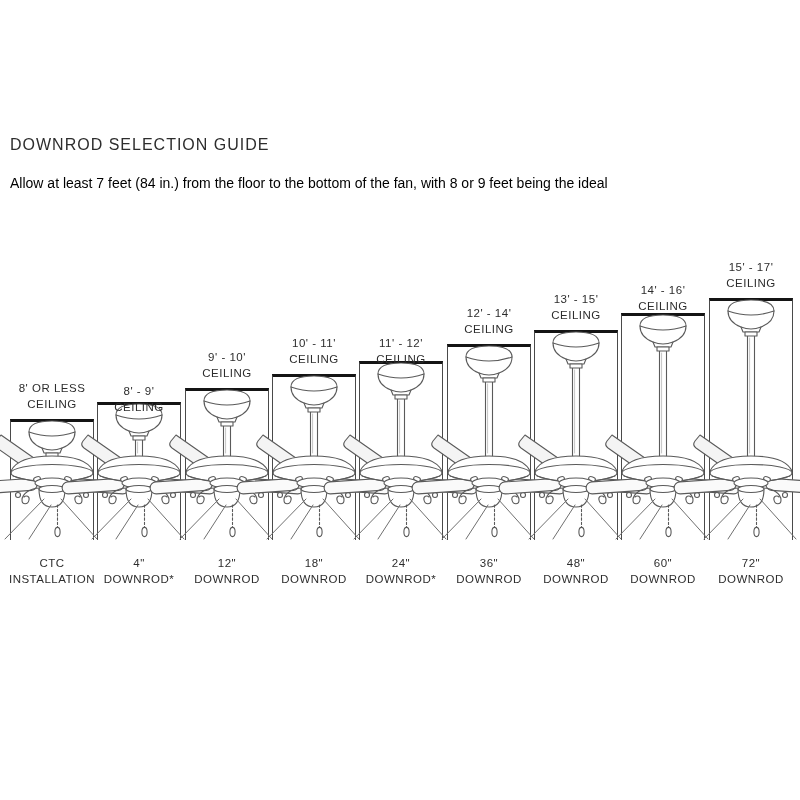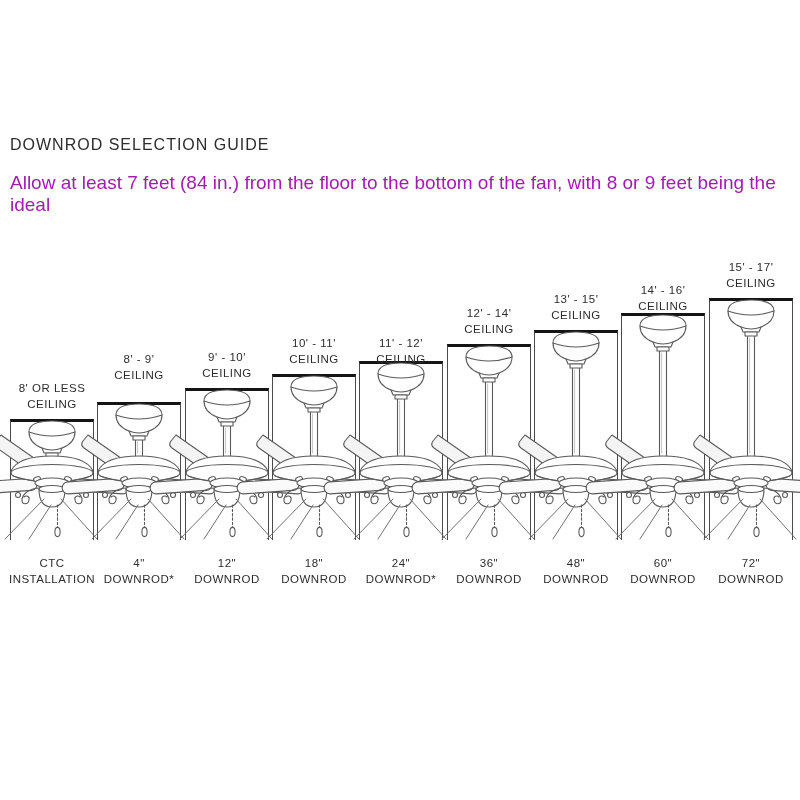--- a/index.html
+++ b/index.html
@@ -1,21 +1,21 @@
 <!DOCTYPE html>
 <html><head>
 <meta charset="utf-8">
 <style>
   html,body{margin:0;padding:0;background:#fff;}
   .stage{position:relative;width:800px;height:800px;background:#ffffff;overflow:hidden;
          font-family:"Liberation Sans", sans-serif;color:#2e2e2e;}
   .title{position:absolute;left:10px;top:136px;font-size:16px;letter-spacing:1px;
          font-weight:400;color:#2d2d2d;white-space:nowrap;}
-  .subtitle{position:absolute;left:10px;top:172px;font-size:19px;line-height:22px;
-            color:#a21caf;width:790px;}
+  .subtitle{position:absolute;left:10px;top:172px;font-size:14px;line-height:22px;
+            color:#000000;width:790px;}
   .diagram{position:absolute;left:0;top:0;width:800px;height:800px;}
   .clabel,.blabel{position:absolute;width:110px;text-align:center;font-size:11.5px;
             letter-spacing:.5px;line-height:15.5px;color:#2d2d2d;z-index:3;}
   .box{position:absolute;box-sizing:border-box;background:#fff;z-index:1;
        border-top:3px solid #141414;border-left:1.2px solid #4a4a4a;border-right:1.2px solid #4a4a4a;}
   svg.fan{position:absolute;overflow:visible;z-index:2;}
   .footnote{position:absolute;left:14px;top:632px;font-style:italic;font-size:12.5px;
             line-height:16px;color:#3a3a3a;}
 </style>
 </head>
@@ -49,21 +49,21 @@
         <circle cx="94" cy="76" r="2.5" fill="#ffffff" stroke="#5a5a5a" stroke-width="1.1" stroke-linecap="round" stroke-linejoin="round"></circle>
         <path d="M47,70 Q47,88 60,88 Q73,88 73,70" fill="#ffffff" stroke="#5a5a5a" stroke-width="1.1" stroke-linecap="round" stroke-linejoin="round"></path>
         <ellipse cx="60" cy="70" rx="13" ry="3.5" fill="#ffffff" stroke="#5a5a5a" stroke-width="1.1" stroke-linecap="round" stroke-linejoin="round"></ellipse>
         <line x1="65.5" y1="86" x2="65.5" y2="108" stroke-dasharray="2.3 2" stroke="#5a5a5a" stroke-width="1.1" stroke-linecap="round" stroke-linejoin="round" fill="none"></line>
         <ellipse cx="65.5" cy="113" rx="2.6" ry="4.6" fill="#ffffff" stroke="#5a5a5a" stroke-width="1.1" stroke-linecap="round" stroke-linejoin="round"></ellipse>
         <line x1="52" y1="80" x2="13" y2="120" stroke="#707070" stroke-width="1" stroke-linecap="round" stroke-linejoin="round" fill="none"></line>
         <line x1="59" y1="86" x2="37" y2="120" stroke="#707070" stroke-width="1" stroke-linecap="round" stroke-linejoin="round" fill="none"></line>
         <line x1="69" y1="80" x2="105" y2="120" stroke="#707070" stroke-width="1" stroke-linecap="round" stroke-linejoin="round" fill="none"></line>
       </svg>
       <div class="blabel" style="left: -3px; top: 556px;"><span>CTC</span><br><span>INSTALLATION</span></div>
-      <div class="clabel" style="left: 84px; top: 352px;"><span>8' - 9'</span><br><span>CEILING</span></div>
+      <div class="clabel" style="left: 84px; top: 384px;"><span>8' - 9'</span><br><span>CEILING</span></div>
       <div class="box" style="left: 97px; top: 402px; width: 84px; height: 138px;"></div>
       <svg class="fan" width="120" height="138" viewBox="0 0 120 138" style="left: 79px; top: 402px;">
         <path d="M52,79 L5,46 Q1,43 4,39 L9,33 L59,68 Z" fill="#f4f4f4" stroke="#5a5a5a" stroke-width="1.1" stroke-linecap="round" stroke-linejoin="round"></path>
         <rect x="-17" y="76" width="62" height="12" rx="6" fill="#fafafa" transform="rotate(-4 45 82)" stroke="#5a5a5a" stroke-width="1.1" stroke-linecap="round" stroke-linejoin="round"></rect>
         <rect x="75" y="76" width="62" height="12" rx="6" fill="#fafafa" transform="rotate(4 75 82)" stroke="#5a5a5a" stroke-width="1.1" stroke-linecap="round" stroke-linejoin="round"></rect>
         <rect x="56.5" y="37" width="7" height="19" fill="#ffffff" stroke="#5a5a5a" stroke-width="1.1" stroke-linecap="round" stroke-linejoin="round"></rect>
         <line x1="58.6" y1="40" x2="58.6" y2="51" stroke="#b5b5b5" stroke-width="0.8" stroke-linecap="round" stroke-linejoin="round" fill="none"></line>
         <path d="M37,13 Q37,2 60,2 Q83,2 83,13 Q83,24 70,29 L68,34 L52,34 L50,29 Q37,24 37,13 Z" fill="#ffffff" stroke="#5a5a5a" stroke-width="1.1" stroke-linecap="round" stroke-linejoin="round"></path>
         <path d="M37,13 Q60,21 83,13" stroke="#5a5a5a" stroke-width="1.1" stroke-linecap="round" stroke-linejoin="round" fill="none"></path>
         <path d="M50,29 Q60,33 70,29" stroke="#5a5a5a" stroke-width="1.1" stroke-linecap="round" stroke-linejoin="round" fill="none"></path>

